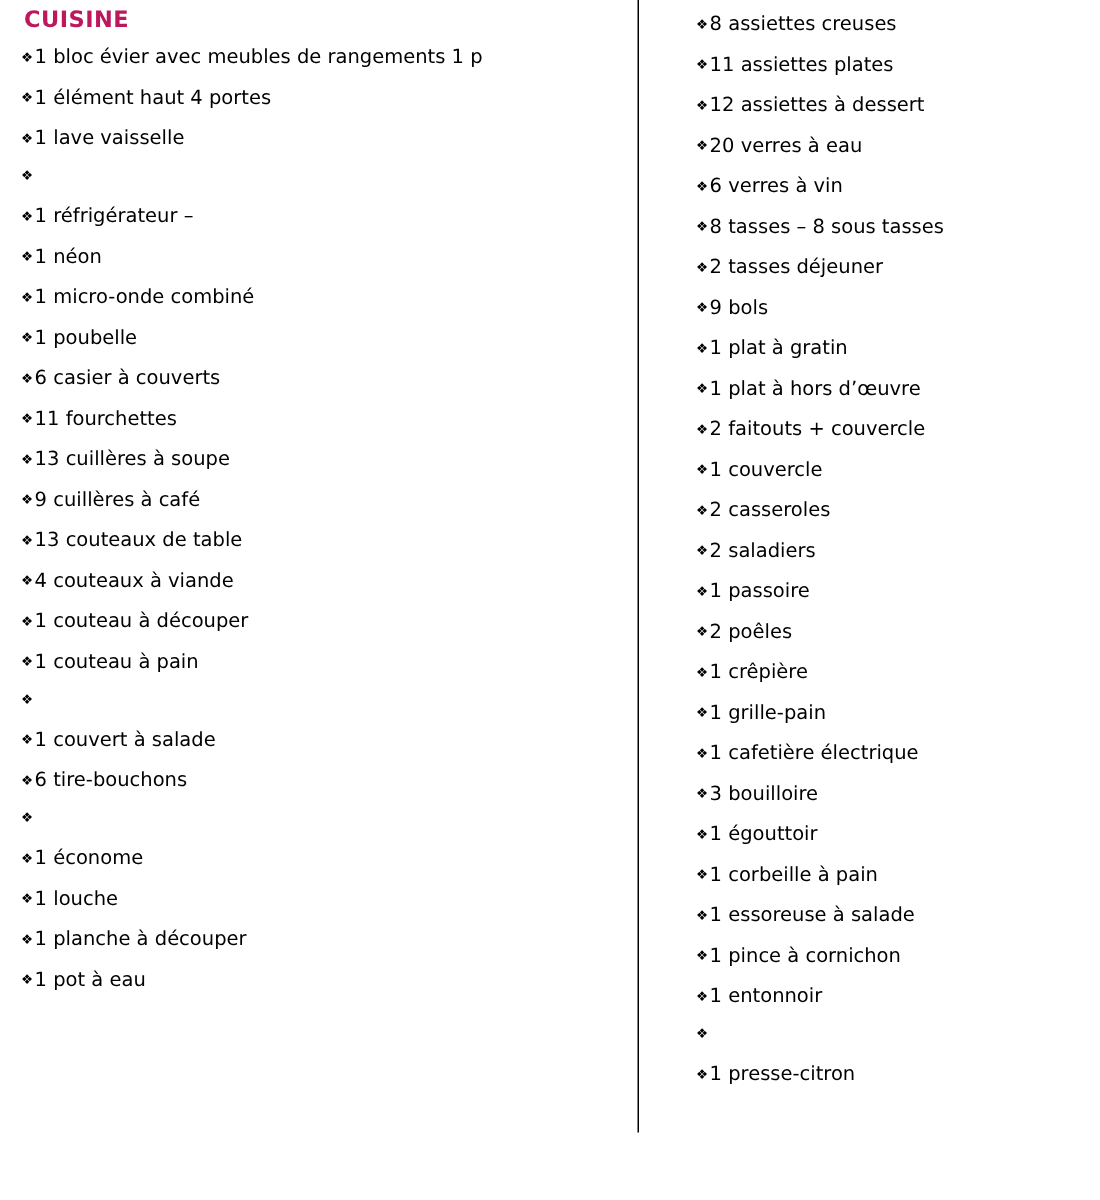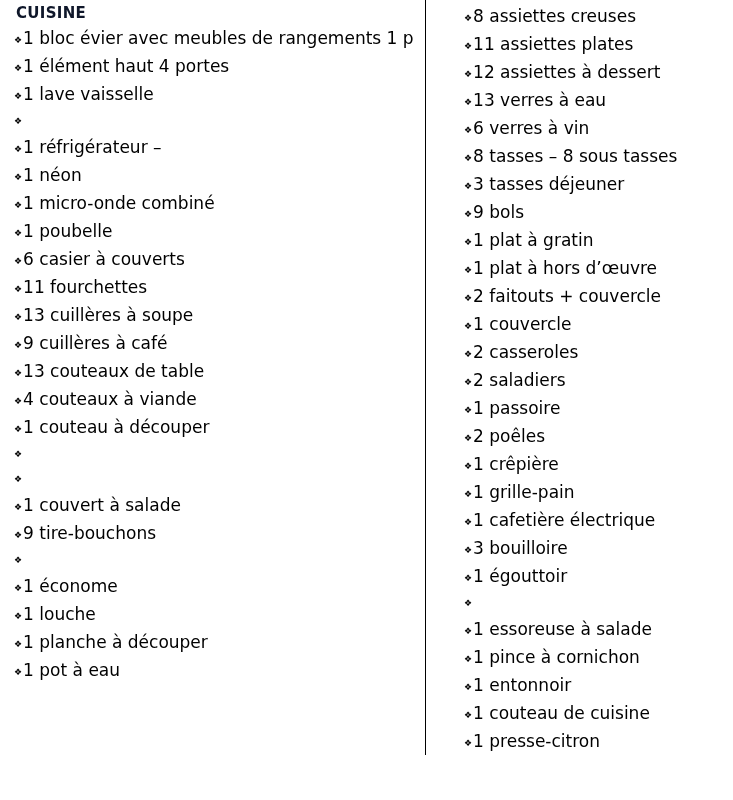--- a/index.html
+++ b/index.html
@@ -40,21 +40,21 @@
     background: #000000;
     height: 755px;
     margin-top: 0px;
     flex: 0 0 auto;
   }
   .col-right {
     width: 307px;
     padding: 4px 0 0 38px;
   }
   .section-title {
-    color: #0f172a;
+    color: #be185d;
     font-weight: bold;
     font-size: 15px;
     letter-spacing: 0.3px;
     margin: 0 0 4px 2px;
     font-family: "DejaVu Sans", sans-serif;
   }
   ul.items {
     list-style: none;
     margin: 0;
     padding: 0;
@@ -69,21 +69,21 @@
   }
   .bullet {
     color: #000000;
     font-size: 9px;
     line-height: 25px;
     margin-right: 1px;
     position: relative;
     top: -1px;
   }
   .item-text {
-    font-size: 17px;
+    font-size: 13px;
   }
 </style>
 </head>
 <body>
 
 <div class="page">
   <div class="columns">
 
     <div class="col col-left">
       <div class="section-title">CUISINE</div>
@@ -142,31 +142,32 @@
           <li>
             <span class="bullet">❖</span>
             <span class="item-text">4 couteaux à viande</span>
           </li>
           <li>
             <span class="bullet">❖</span>
             <span class="item-text">1 couteau à découper</span>
           </li>
           <li>
             <span class="bullet">❖</span>
+            <span class="item-text">1 couteau à pain</span>
           </li>
           <li>
             <span class="bullet">❖</span>
           </li>
           <li>
             <span class="bullet">❖</span>
             <span class="item-text">1 couvert à salade</span>
           </li>
           <li>
             <span class="bullet">❖</span>
-            <span class="item-text">9 tire-bouchons</span>
+            <span class="item-text">6 tire-bouchons</span>
           </li>
           <li>
             <span class="bullet">❖</span>
           </li>
           <li>
             <span class="bullet">❖</span>
             <span class="item-text">1 économe</span>
           </li>
           <li>
             <span class="bullet">❖</span>
@@ -194,33 +195,33 @@
           <li>
             <span class="bullet">❖</span>
             <span class="item-text">11 assiettes plates</span>
           </li>
           <li>
             <span class="bullet">❖</span>
             <span class="item-text">12 assiettes à dessert</span>
           </li>
           <li>
             <span class="bullet">❖</span>
-            <span class="item-text">13 verres à eau</span>
+            <span class="item-text">20 verres à eau</span>
           </li>
           <li>
             <span class="bullet">❖</span>
             <span class="item-text">6 verres à vin</span>
           </li>
           <li>
             <span class="bullet">❖</span>
             <span class="item-text">8 tasses – 8 sous tasses</span>
           </li>
           <li>
             <span class="bullet">❖</span>
-            <span class="item-text">3 tasses déjeuner</span>
+            <span class="item-text">2 tasses déjeuner</span>
           </li>
           <li>
             <span class="bullet">❖</span>
             <span class="item-text">9 bols</span>
           </li>
           <li>
             <span class="bullet">❖</span>
             <span class="item-text">1 plat à gratin</span>
           </li>
           <li>
@@ -266,36 +267,36 @@
           <li>
             <span class="bullet">❖</span>
             <span class="item-text">3 bouilloire</span>
           </li>
           <li>
             <span class="bullet">❖</span>
             <span class="item-text">1 égouttoir</span>
           </li>
           <li>
             <span class="bullet">❖</span>
+            <span class="item-text">1 corbeille à pain</span>
           </li>
           <li>
             <span class="bullet">❖</span>
             <span class="item-text">1 essoreuse à salade</span>
           </li>
           <li>
             <span class="bullet">❖</span>
             <span class="item-text">1 pince à cornichon</span>
           </li>
           <li>
             <span class="bullet">❖</span>
             <span class="item-text">1 entonnoir</span>
           </li>
           <li>
             <span class="bullet">❖</span>
-            <span class="item-text">1 couteau de cuisine</span>
           </li>
           <li>
             <span class="bullet">❖</span>
             <span class="item-text">1 presse-citron</span>
           </li>
         </ul>
     </div>
 
   </div>
 </div>

